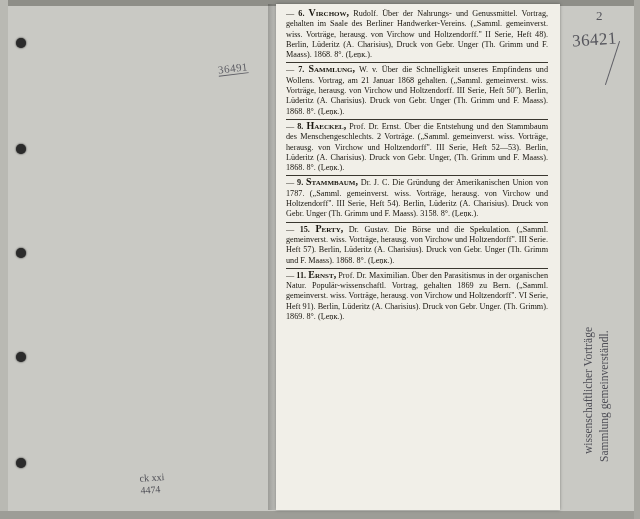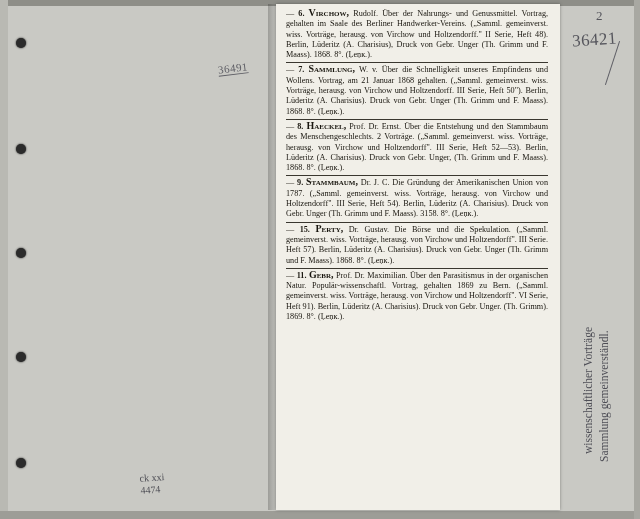--- a/index.html
+++ b/index.html
@@ -184,21 +184,21 @@
       </p>
 
       <p class="entry">
         <span class="dash">— </span><span class="num">15.</span>
         <span class="author">Perty,</span>
         <span>Dr. Gustav. Die Börse und die Spekulation. („Samml. gemeinverst. wiss. Vorträge, herausg. von Virchow und Holtzendorff". III Serie. Heft 57). Berlin, Lüderitz (A. Charisius). Druck von Gebr. Unger (Th. Grimm und F. Maass). 1868. 8°. (Ḷeṇк.).</span>
       </p>
 
       <p class="entry">
         <span class="dash">— </span><span class="num">11.</span>
-        <span class="author">Gebr,</span>
+        <span class="author">Ernst,</span>
         <span>Prof. Dr. Maximilian. Über den Parasitismus in der organischen Natur. Populär-wissenschaftl. Vortrag, gehalten 1869 zu Bern. („Samml. gemeinverst. wiss. Vorträge, herausg. von Virchow und Holtzendorff". VI Serie, Heft 91). Berlin, Lüderitz (A. Charisius). Druck von Gebr. Unger. (Th. Grimm). 1869. 8°. (Ḷeṇк.).</span>
       </p>
 
     </div>
   </div>
 
   <div class="pencil stamp-left">
     <span class="strike">36491</span>
   </div>
 

